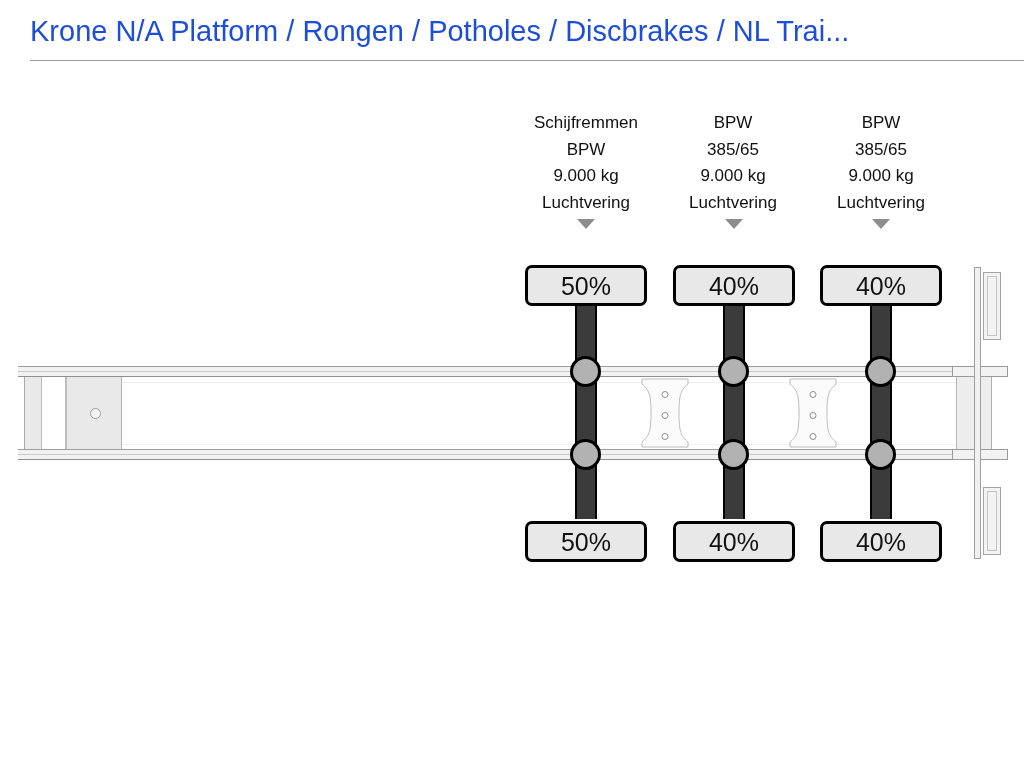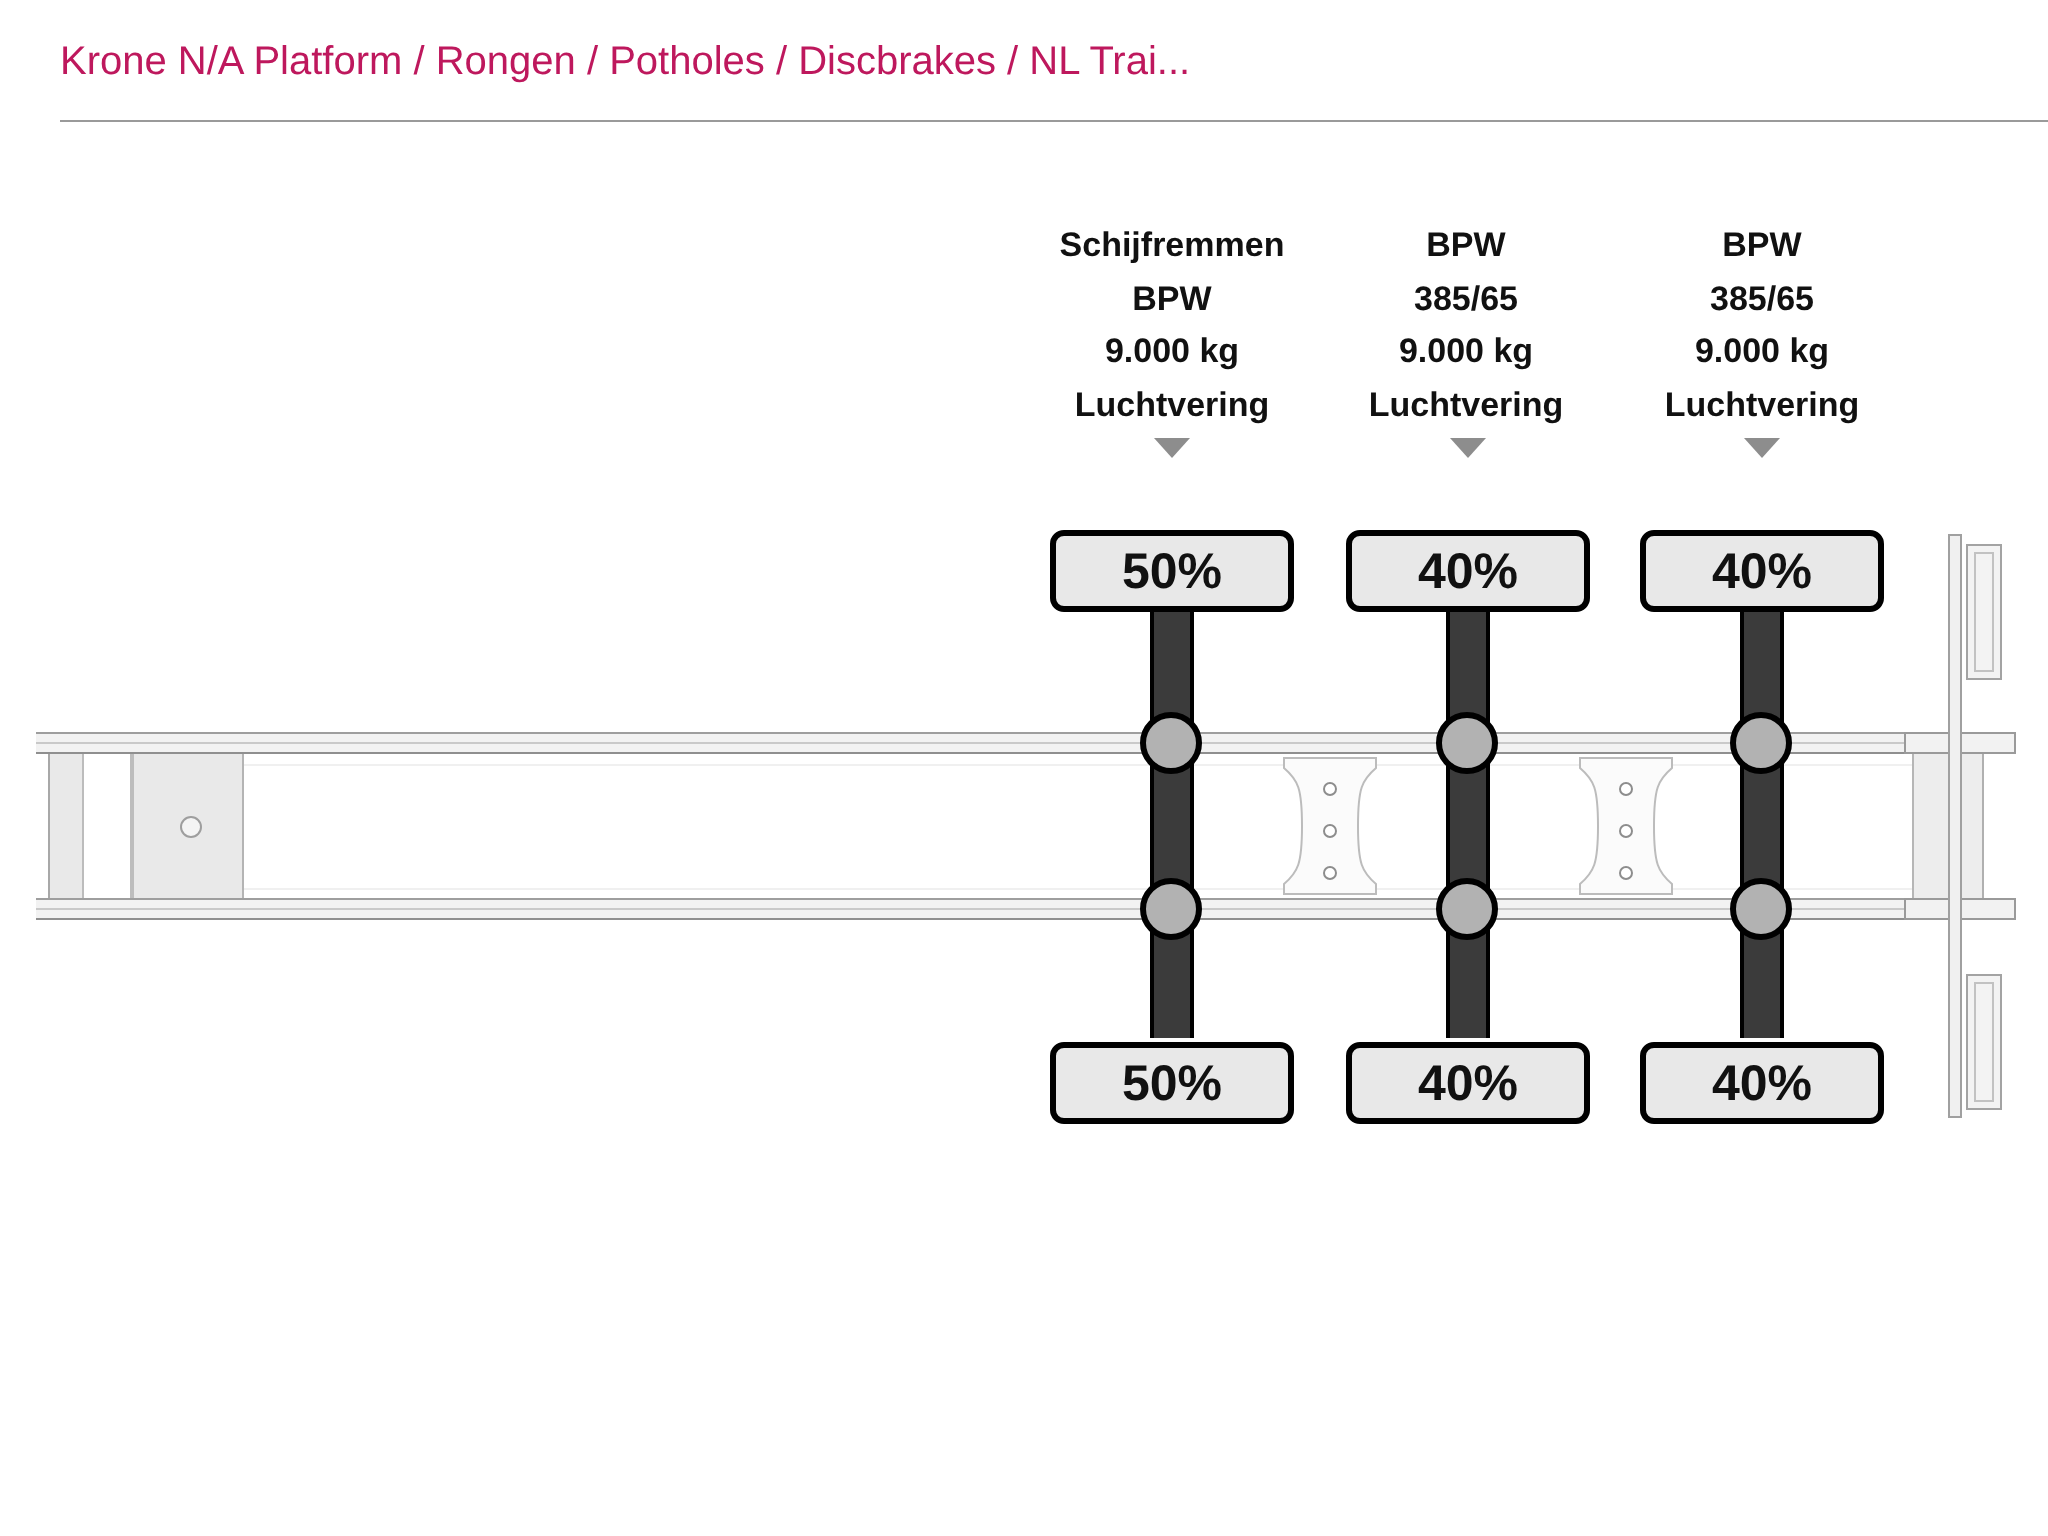--- a/index.html
+++ b/index.html
@@ -21,26 +21,26 @@
     position: absolute;
     left: 0; top: 0;
     width: 1024px;
     height: 94px;
   }
   #title {
     position: absolute;
     left: 30px;
     top: 14px;
     width: 990px;
-    font-size: 20px;
+    font-size: 29px;
     line-height: 34px;
     font-weight: 400;
     white-space: nowrap;
     overflow: hidden;
-    color: #be185d;
+    color: #1d4ed8;
   }
   #title-rule {
     position: absolute;
     left: 30px;
     top: 60px;
     width: 994px;
     height: 1px;
     background: #9a9a9a;
   }
   #refline {
@@ -55,21 +55,20 @@
   #refline .ref-label { }
   #refline .ref-value { margin-left: 4px; }
 
   
   #stage {
     position: absolute;
     left: 0;
     top: 0;
     width: 835px;
     height: 768px;
-    font-weight: bold;
   }
 
   
   .axle-spec {
     position: absolute;
     top: 110px;
     width: 180px;
     text-align: center;
     font-size: 17px;
     line-height: 26.5px;

